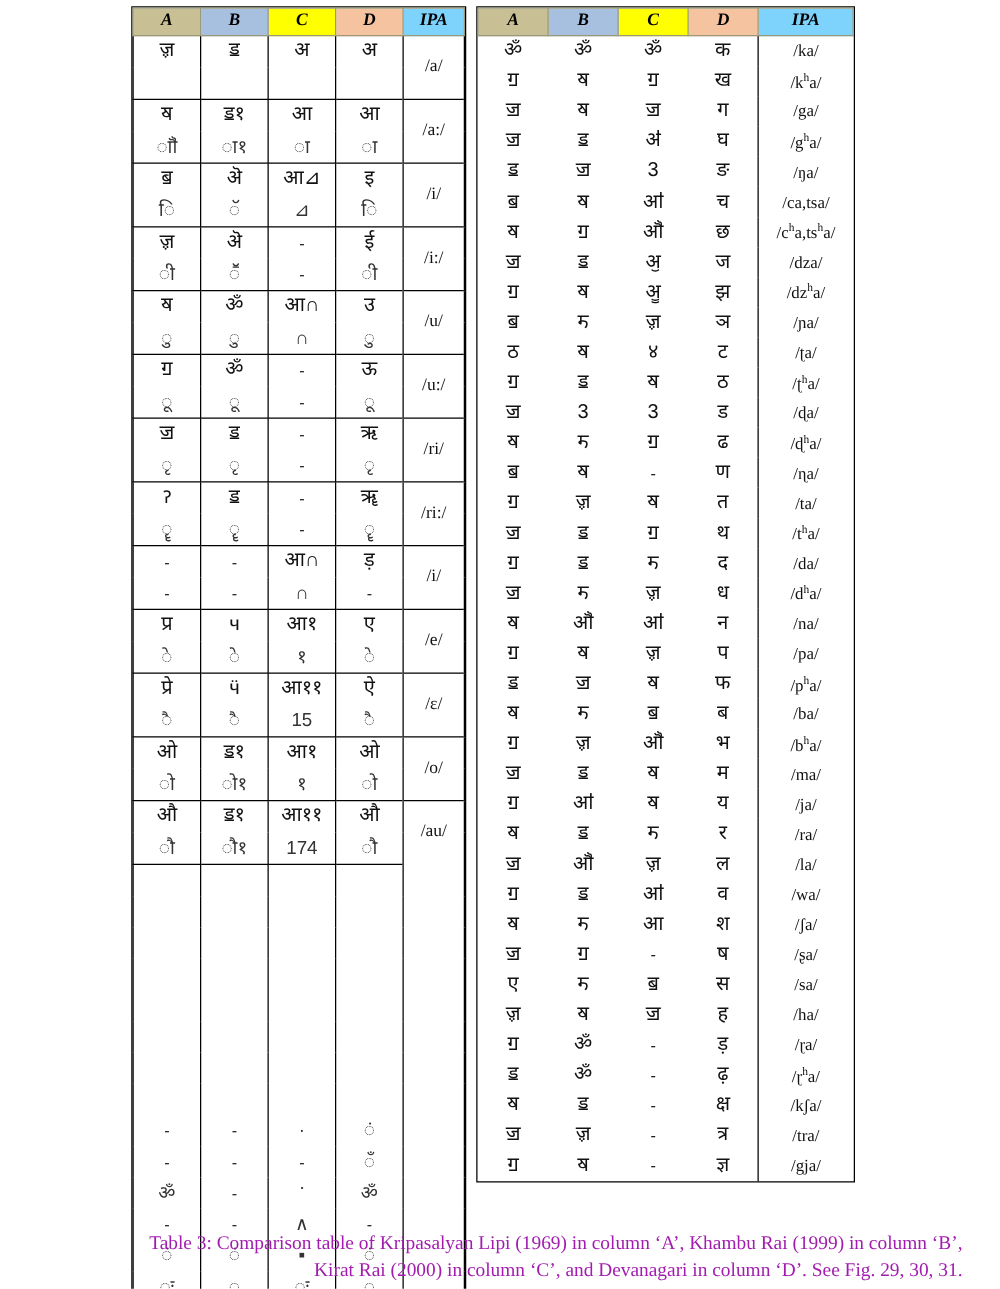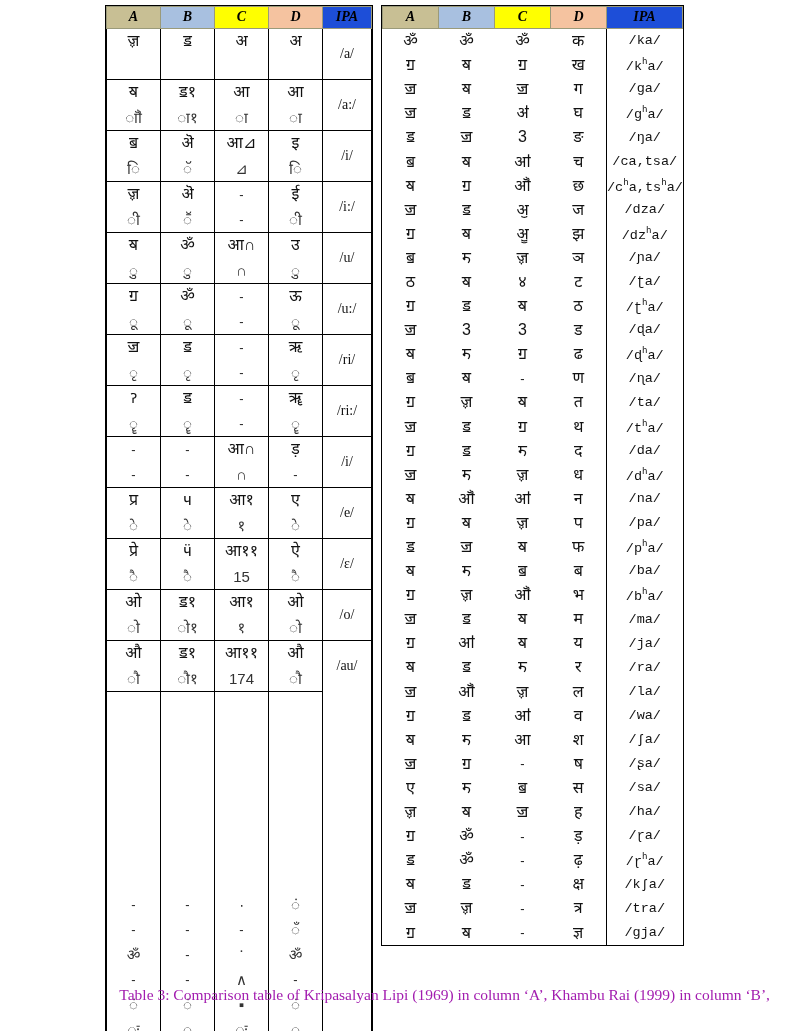--- a/index.html
+++ b/index.html
@@ -23,21 +23,21 @@
     font-weight:bold;font-style:italic;
     font-size:14px;text-align:center;
     padding:3px 0 4px 0;
     border:1px solid #9a9a7a;
     line-height:1;
   }
   th.h-a{background:#c8bf94;}
   th.h-b{background:#a8c0e0;}
   th.h-c{background:#ffff00;}
   th.h-d{background:#f5c3a0;}
-  th.h-ipa{background:#1d4ed8;}
+  th.h-ipa{background:#7dd3fc;}
 
   
   .left-wrap{border:1.5px solid #000;}
   table.left{width:265px;}
   table.left col.c-a{width:54px;}
   table.left col.c-b{width:54px;}
   table.left col.c-c{width:54px;}
   table.left col.c-d{width:54px;}
   table.left col.c-ipa{width:49px;}
 
@@ -71,21 +71,21 @@
   table.right col.r-ipa{width:76px;}
 
   table.right td{
     text-align:center;vertical-align:middle;
     padding:0;height:24.1px;border:none;
     font-family:"Liberation Sans", sans-serif;
     font-size:16px;color:#111;line-height:1;
   }
   table.right td.sep{border-right:1px solid #000;}
   table.right td.ipa{
-    font-family:Liberation Mono, monospace;
+    font-family:Liberation Serif, serif;
     font-size:13.5px;text-align:center;
   }
   table.right td.dash{font-size:13px;}
 
   sup{font-size:0.68em;vertical-align:super;}
 
   
   .caption{
     position:absolute;left:40px;top:984px;width:730px;
     font-family:"Liberation Serif", serif;
@@ -677,15 +677,16 @@
               <td class="ipa">/gja/</td>
             </tr>
           </tbody>
       </table>
     </div>
 
   </div>
 
   <div class="caption">
     <div>Table 3: Comparison table of Kripasalyan Lipi (1969) in column ‘A’, Khambu Rai (1999) in column ‘B’,</div>
+    <div>Kirat Rai (2000) in column ‘C’,  and Devanagari in column ‘D’. See Fig. 29, 30, 31.</div>
   </div>
 
 </div>
 
 </body></html>

